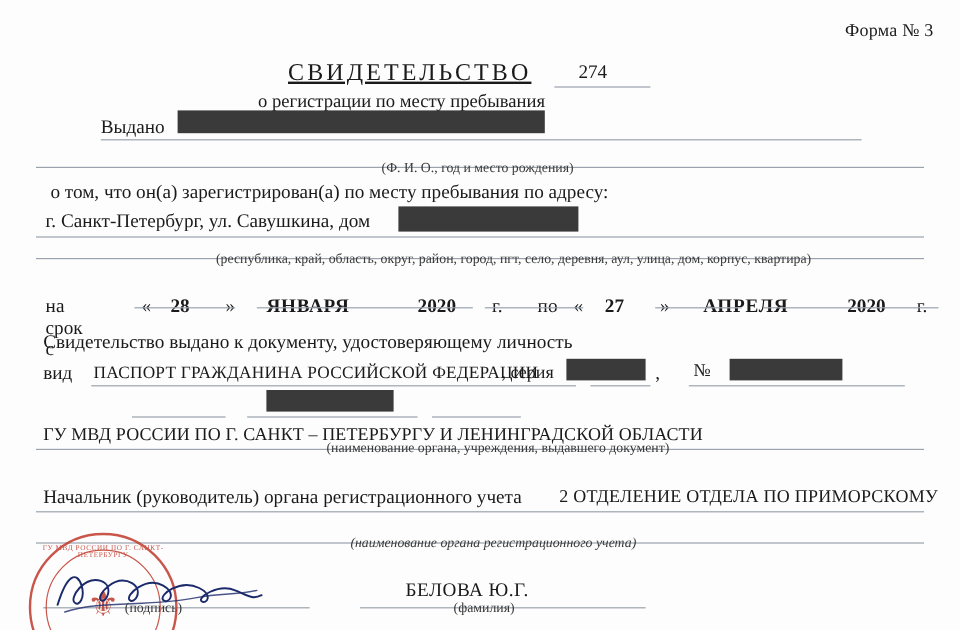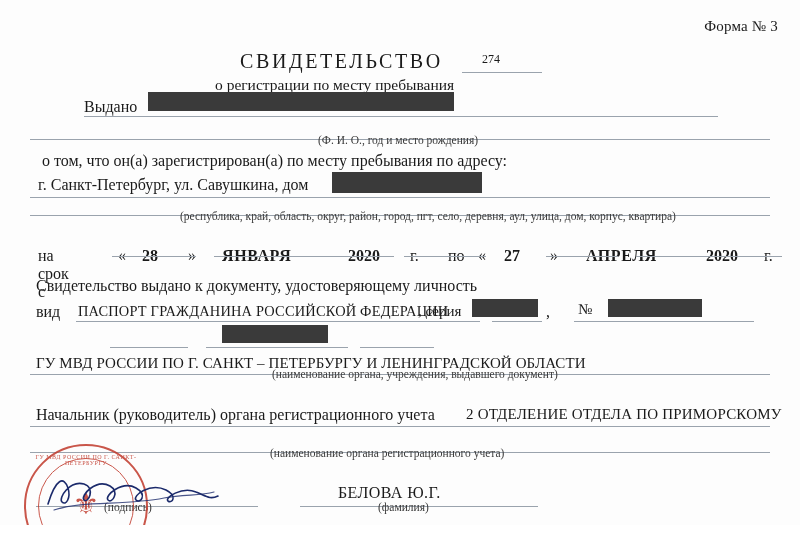--- a/index.html
+++ b/index.html
@@ -33,25 +33,26 @@
     right: 22px;
     font-size: 15px;
     letter-spacing: 0.2px;
   }
   .title-main {
     top: 50px;
     left: 240px;
     font-size: 20px;
     letter-spacing: 2.6px;
     font-weight: 400;
+    text-decoration: underline;
   }
   .doc-number {
     top: 52px;
     left: 482px;
-    font-size: 12px;
+    font-size: 16px;
   }
   .doc-number-line {
     top: 72px;
     left: 462px;
     width: 80px;
   }
   .title-sub {
     top: 76px;
     left: 215px;
     font-size: 15.5px;
@@ -119,21 +120,21 @@
   .line-9 { top: 347px; left: 206px; width: 142px; }
   .line-10 { top: 347px; left: 360px; width: 74px; }
   .txt-organ { top: 355px; left: 36px; font-size: 15px; letter-spacing: 0.1px; }
   .line-11 { top: 374px; left: 30px; width: 740px; }
   .cap-organ { top: 368px; left: 272px; font-size: 11.5px; color: #3a3a3a; text-align: center; }
   .txt-nachalnik { top: 406px; left: 36px; font-size: 16px; }
   .txt-otdel { top: 406px; left: 466px; font-size: 15px; letter-spacing: 0.2px; }
   .line-12 { top: 426px; left: 30px; width: 740px; }
   .txt-rayon { top: 434px; left: 36px; font-size: 15px; letter-spacing: 0.2px; }
   .line-13 { top: 452px; left: 30px; width: 740px; }
-  .cap-organ2 { top: 447px; left: 270px; font-size: 11.5px; color: #3a3a3a; }
+  .cap-organ2 { top: 447px; left: 292px; font-size: 11.5px; color: #3a3a3a; font-style: italic; }
   .line-14 { top: 506px; left: 36px; width: 222px; }
   .line-15 { top: 506px; left: 300px; width: 238px; }
   .cap-podpis { top: 501px; left: 104px; font-size: 11.5px; color: #3a3a3a; }
   .cap-familia { top: 501px; left: 378px; font-size: 11.5px; color: #3a3a3a; }
   .txt-belova { top: 484px; left: 338px; font-size: 16px; letter-spacing: 0.4px; }
 
   
   .stamp {
     position: absolute;
     left: 24px;

